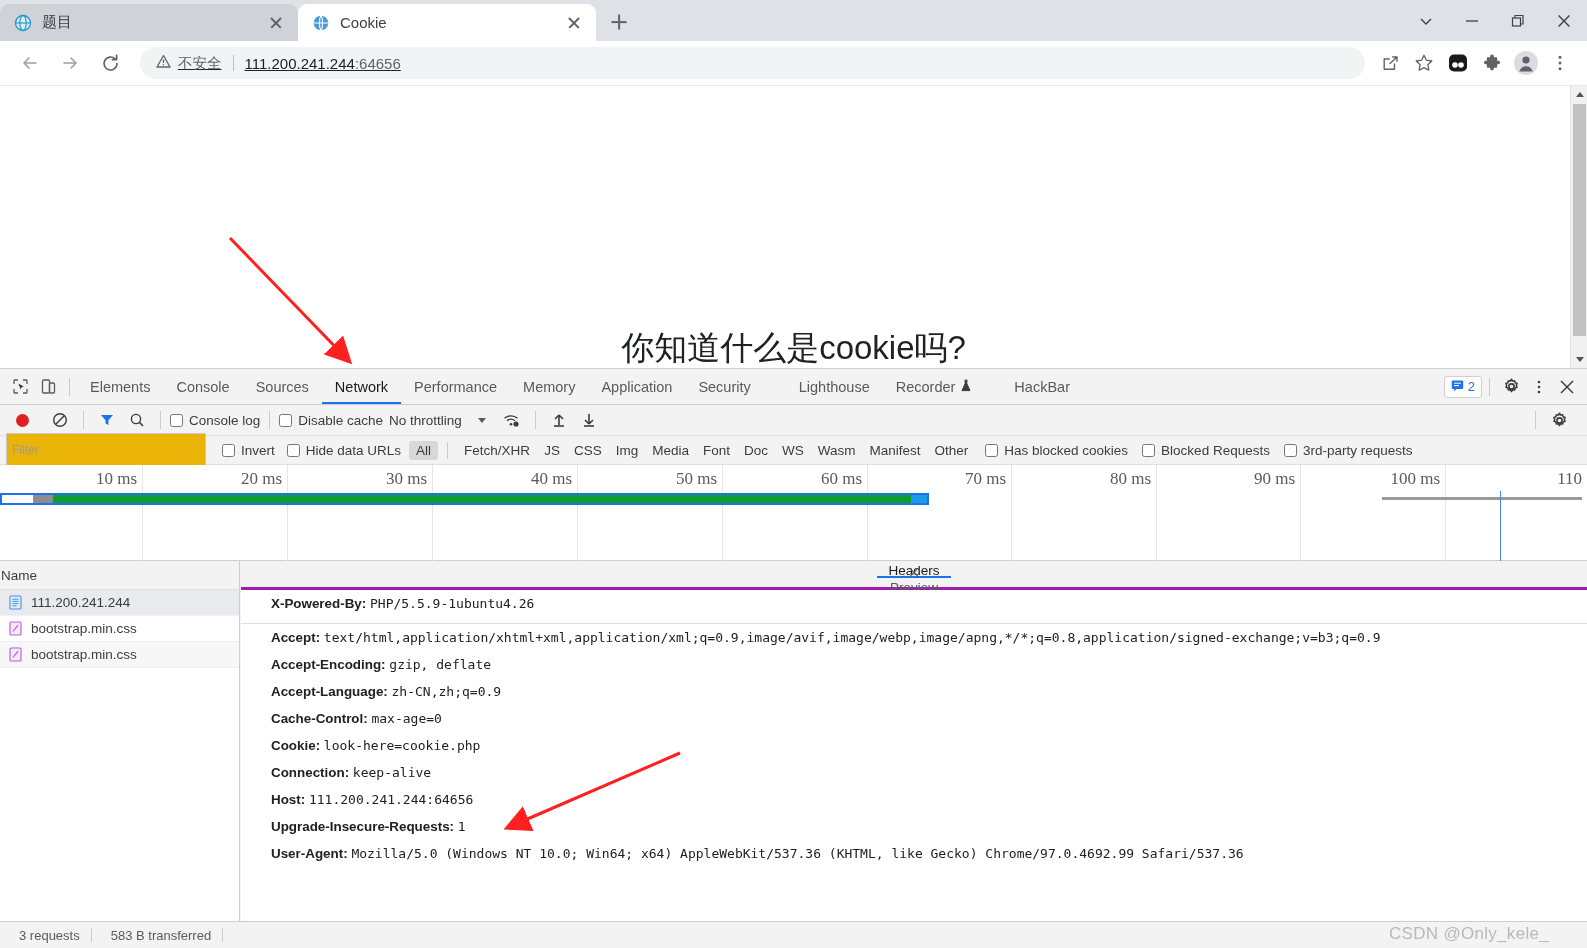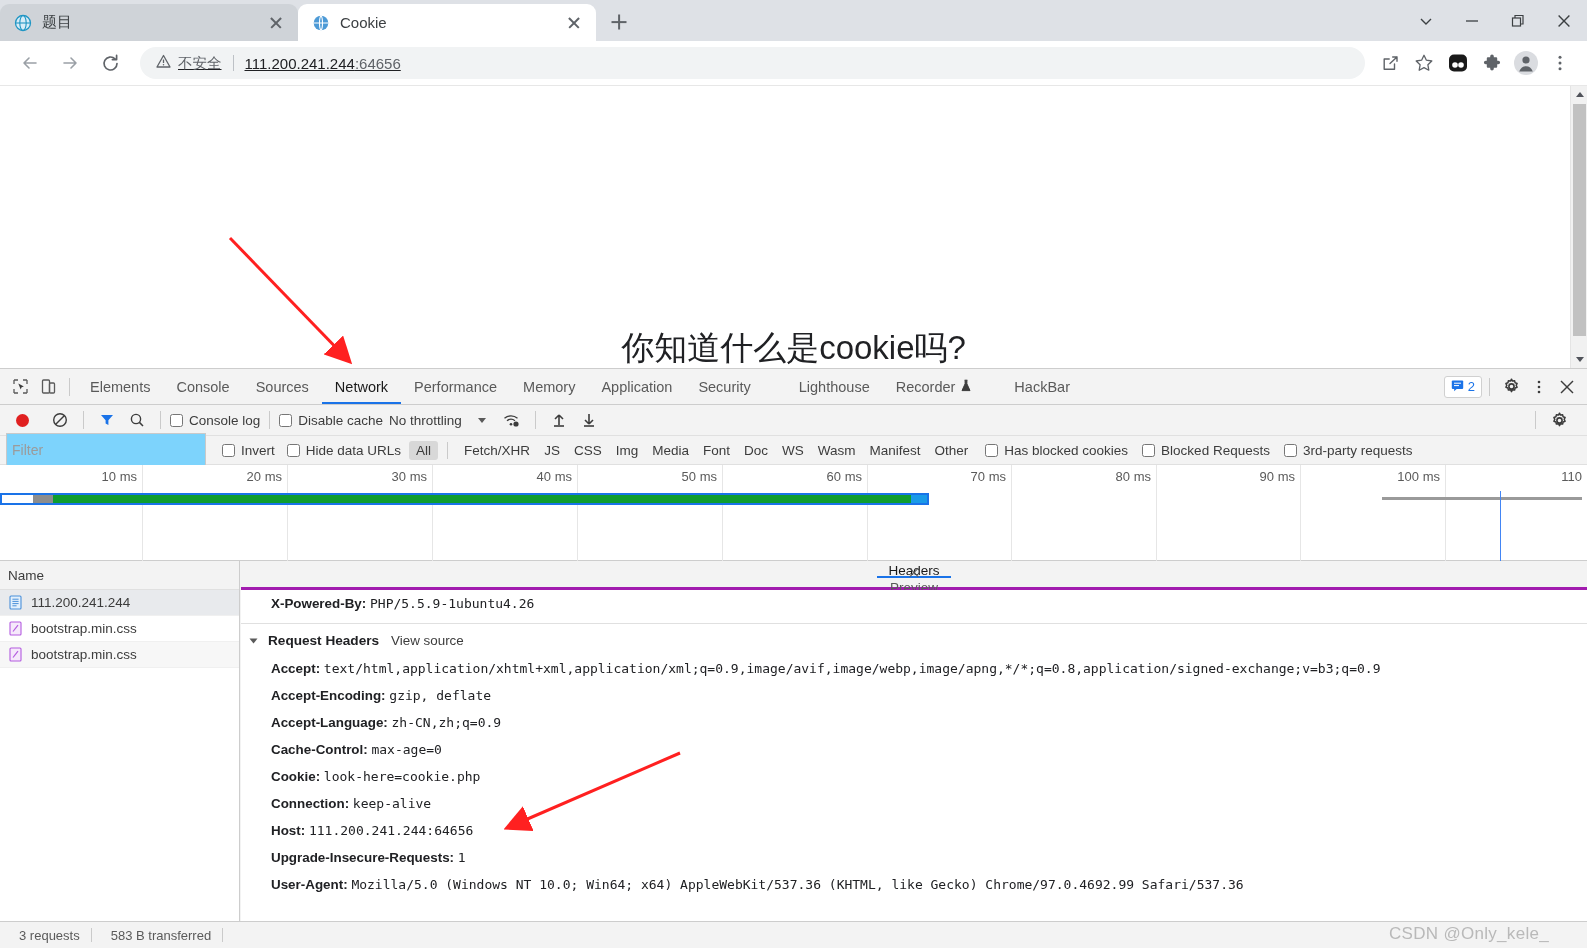--- a/index.html
+++ b/index.html
@@ -123,54 +123,54 @@
   .chk { display:flex; align-items:center; gap:6px; font-size:13.5px; color:#3c3c3c; cursor:pointer; }
   .chk input { width:13px;height:13px; margin:0; }
   .throttle { font-size:13.5px; color:#3c3c3c; margin-left:4px; cursor:pointer; }
   .caret-dn { width:0;height:0;border-left:4px solid transparent;border-right:4px solid transparent;border-top:5px solid #5a5a5a; margin: 0 10px 0 14px; cursor:pointer;}
 
   .dt-filterbar {
     height: 29px; display:flex; align-items:center; border-bottom: 1px solid #e0e0e0;
     background:#f3f3f3;
   }
   .filter-input {
-    width: 200px; height: 21px; margin-left: 6px; border: 1px solid #c9c9c9; background:#7dd3fc;
-    font-size: 14px; padding: 16px 5px; color:#3c3c3c; font-family:"Liberation Sans", sans-serif;
+    width: 200px; height: 21px; margin-left: 6px; border: 1px solid #c9c9c9; background:#eab308;
+    font-size: 12px; padding: 16px 5px; color:#3c3c3c; font-family:"Liberation Sans", sans-serif;
   }
   .filter-input::placeholder { color: #9b9b9b; }
   .fb-divider { width:1px; height:17px; background:#cacaca; margin: 0 9px; }
   .ftype { padding: 2px 7px; font-size:13.5px; color:#3c3c3c; cursor:pointer; border-radius:3px; }
   .ftype.active { background:#d8d8d8; }
 
   
   .overview { position: relative; height: 96px; background:#fff; border-bottom:1px solid #cdcdcd; }
   .ov-tick {
     position:absolute; top:0; height:96px; border-right:1px solid #e6e6e6;
   }
   .ov-ticklabel {
-    position:absolute; top:4px; font-size:13px; color:#5a5a5a; transform: translateX(-100%);
-    padding-right:5px; white-space:nowrap;
+    position:absolute; top:4px; font-size:17px; color:#5a5a5a; transform: translateX(-100%);
+    padding-right:5px; white-space:nowrap;font-family:Liberation Serif, serif;
   }
   .ov-bar-row { position:absolute; left:0; top:26px; height:16px; width:100%; }
   .ov-blue { position:absolute; top:2px; height:12px; background:#1a73e8; }
   .ov-white { position:absolute; top:4px; height:8px; background:#ffffff; }
   .ov-gray { position:absolute; top:4px; height:8px; background:#8d8d8d; }
   .ov-green { position:absolute; top:4px; height:8px; background:#0f9d2f; }
   .ov-lightblue { position:absolute; top:4px; height:8px; background:#1a9ae8; }
   .ov-dclline { position:absolute; top:26px; width:1px; height:70px; background:#4285f4; }
   .ov-grayline { position:absolute; height:3px; background:#9a9a9a; top:32px; }
 
   
   .dt-split { position:absolute; left:0; top:0; width:1587px; height:100%; }
   .namecol {
     position:absolute; left:0; top:0; width:240px; height: 100%;
     background:#fff; border-right:1px solid #cdcdcd;
   }
   .namecol-head {
-    height:29px; display:flex; align-items:center; padding-left:8px;
+    height:29px; display:flex; align-items:center; padding-left:1px;
     font-size:13.5px; color:#3c3c3c; border-bottom:1px solid #e0e0e0; background:#f3f3f3;
   }
   .name-row {
     height:26px; display:flex; align-items:center; gap:8px; padding-left:8px;
     font-size:13.5px; color:#3c3c3c; cursor:pointer; border-bottom:1px solid #f0f0f0;
   }
   .name-row.selected { background:#e8eaed; }
   .name-row.alt { background:#f7f7f7; }
   .ficon { width:15px; height:15px; flex:0 0 15px; }
 
@@ -638,25 +638,20 @@
         </div>
 
         <div class="detail-body">
 
           <div class="hdr-line">
             <span class="hdr-name">X-Powered-By:</span>
             <span class="hdr-val">PHP/5.5.9-1ubuntu4.26</span>
           </div>
 
           <div class="section-sep"></div>
-          <div class="sec-title">
-            <span class="sec-caret"></span>
-            <span class="sec-label">Request Headers</span>
-            <span class="viewsrc">View source</span>
-          </div>
 
           <div class="hdr-line">
             <span class="hdr-name">Accept:</span>
             <span class="hdr-val">text/html,application/xhtml+xml,application/xml;q=0.9,image/avif,image/webp,image/apng,*/*;q=0.8,application/signed-exchange;v=b3;q=0.9</span>
           </div>
           <div class="hdr-line">
             <span class="hdr-name">Accept-Encoding:</span>
             <span class="hdr-val">gzip, deflate</span>
           </div>
           <div class="hdr-line">

